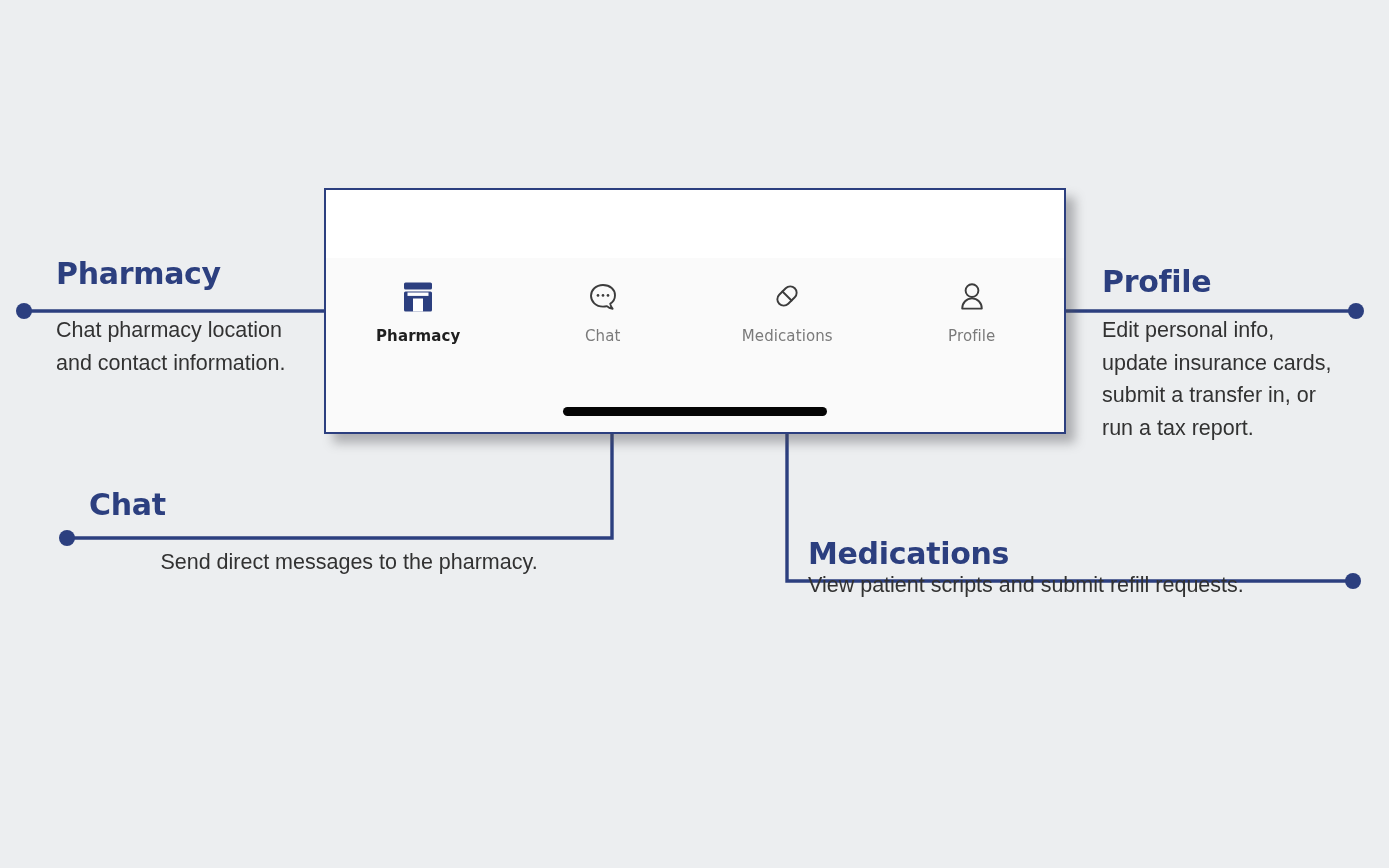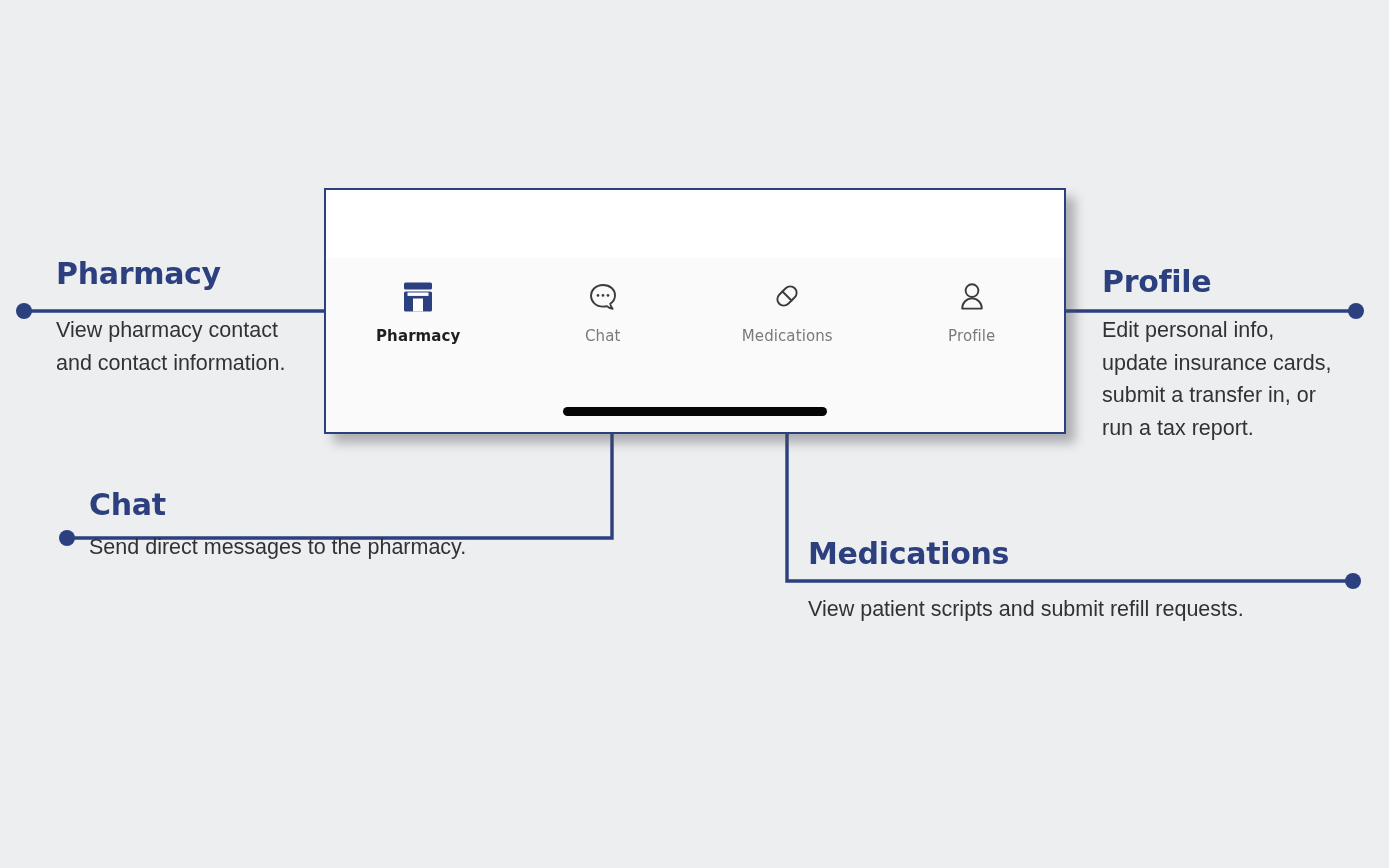--- a/index.html
+++ b/index.html
@@ -107,27 +107,27 @@
     line-height: 1.52;
     color: #323232;
     margin: 0;
     font-family: "Liberation Sans", sans-serif;
   }
 
   #callout-pharmacy { left: 56px; top: 259px; width: 300px; }
   #callout-pharmacy .callout-body { margin-top: 25px; width: 262px; }
 
   #callout-chat { left: 89px; top: 490px; width: 520px; }
-  #callout-chat .callout-body { margin-top: 11px; }
+  #callout-chat .callout-body { margin-top: 26px; text-align: center; }
 
   #callout-profile { left: 1102px; top: 267px; width: 250px; }
   #callout-profile .callout-body { margin-top: 17px; width: 240px; }
 
   #callout-medications { left: 808px; top: 539px; width: 560px; }
-  #callout-medications .callout-body { margin-top: 24px; width: 470px; }
+  #callout-medications .callout-body { width: 470px; }
 </style>
 </head>
 <body>
 
 <svg id="connectors" viewBox="0 0 1389 868" width="1389" height="868" aria-hidden="true">
   <g stroke="#2c3f7f" stroke-width="3.4" fill="none">
 
     <path d="M24,311 L364,311"></path>
 
     <path d="M1010,311 L1356,311"></path>
@@ -198,21 +198,21 @@
       <span class="tab-label">Profile</span>
     </div>
 
   </div>
 
   <div class="home-indicator"></div>
 </div>
 
 <div class="callout" id="callout-pharmacy">
   <p class="callout-title">Pharmacy</p>
-  <p class="callout-body">View pharmacy contact and contact information.</p>
+  <p class="callout-body">Chat pharmacy location and contact information.</p>
 </div>
 
 <div class="callout" id="callout-chat">
   <p class="callout-title">Chat</p>
   <p class="callout-body">Send direct messages to the pharmacy.</p>
 </div>
 
 <div class="callout" id="callout-profile">
   <p class="callout-title">Profile</p>
   <p class="callout-body">Edit personal info, update insurance cards, submit a transfer in, or run a tax report.</p>

